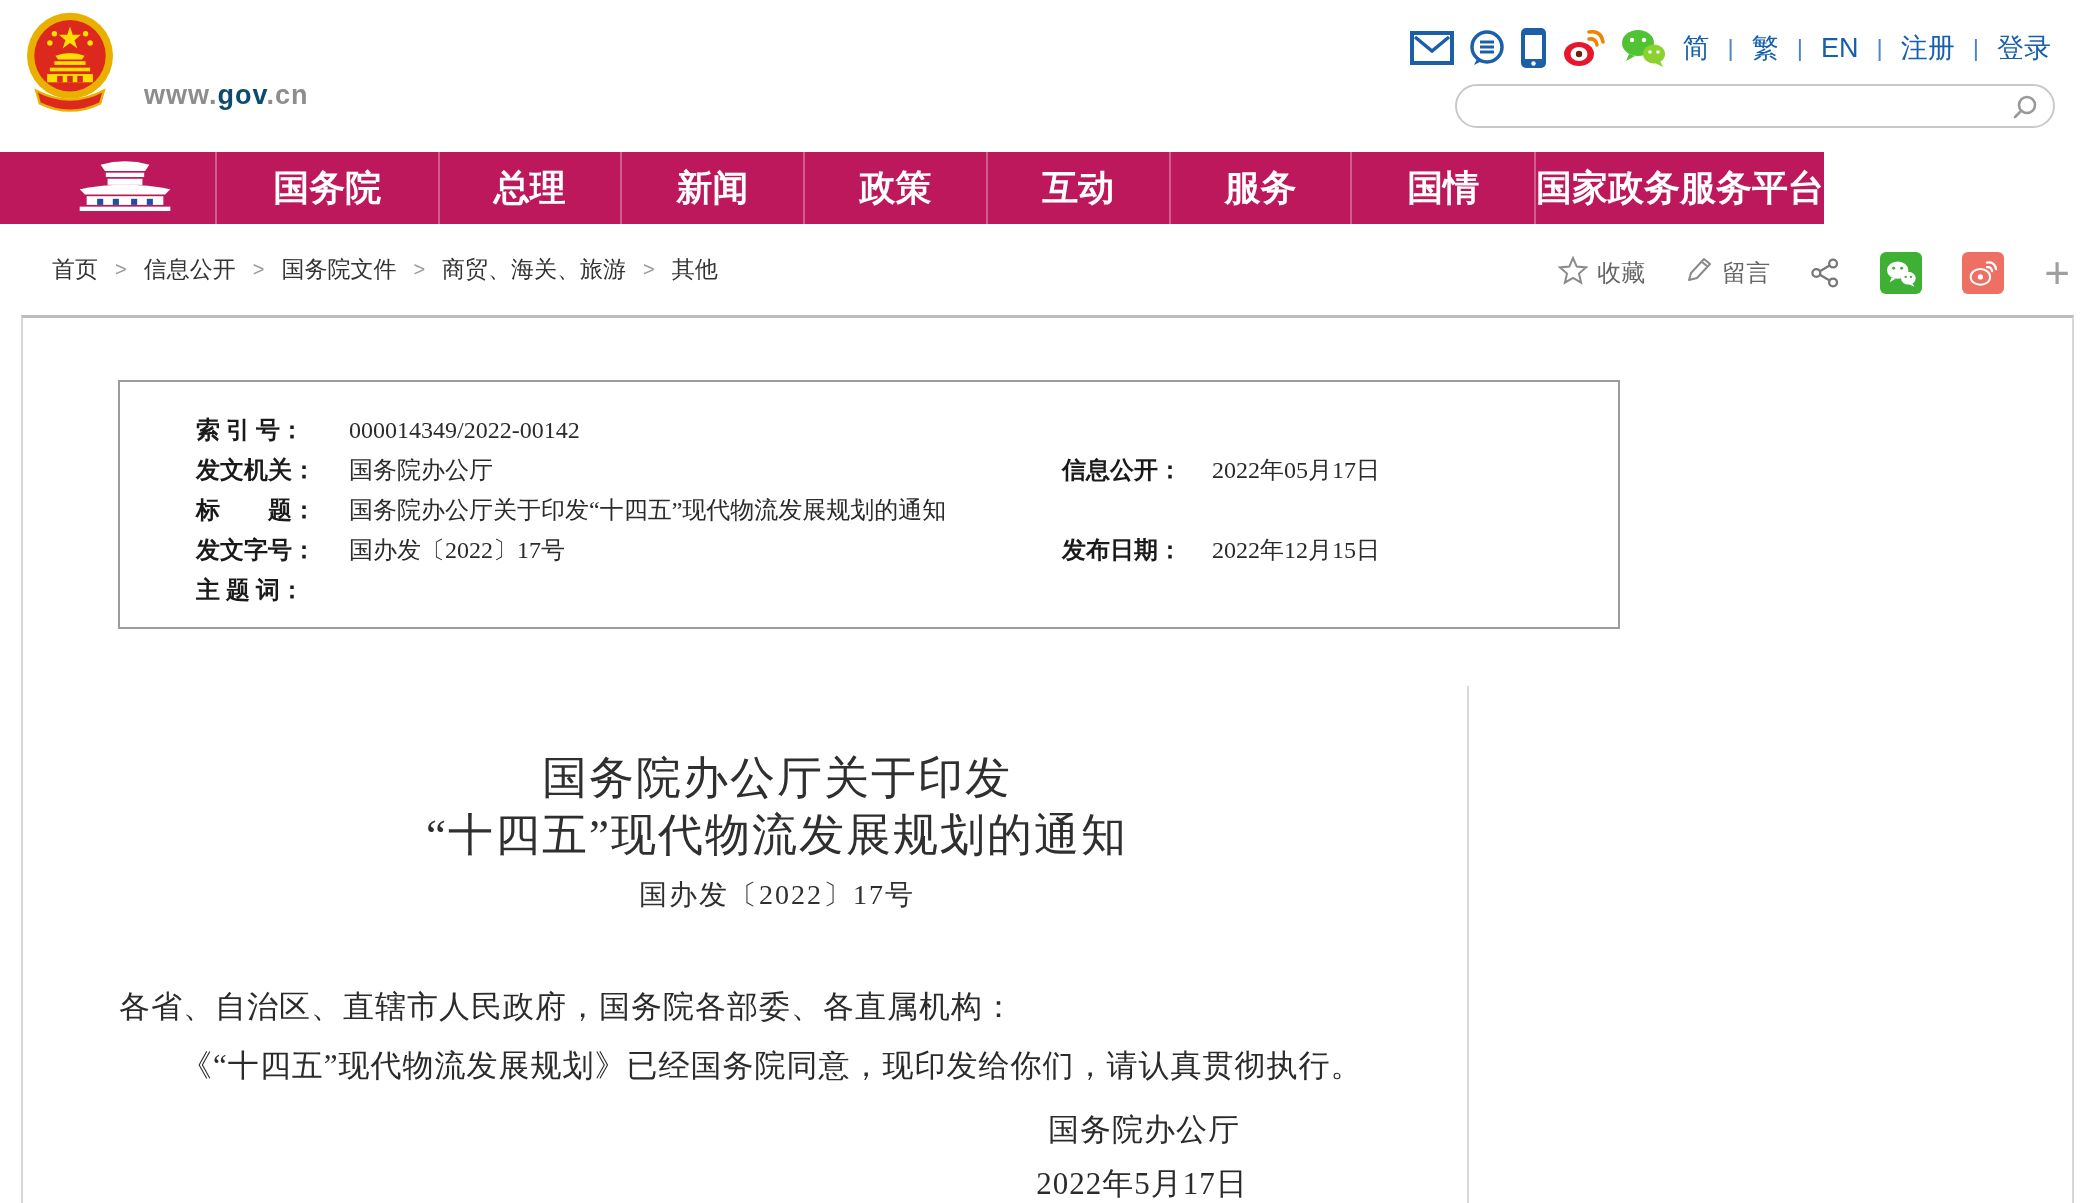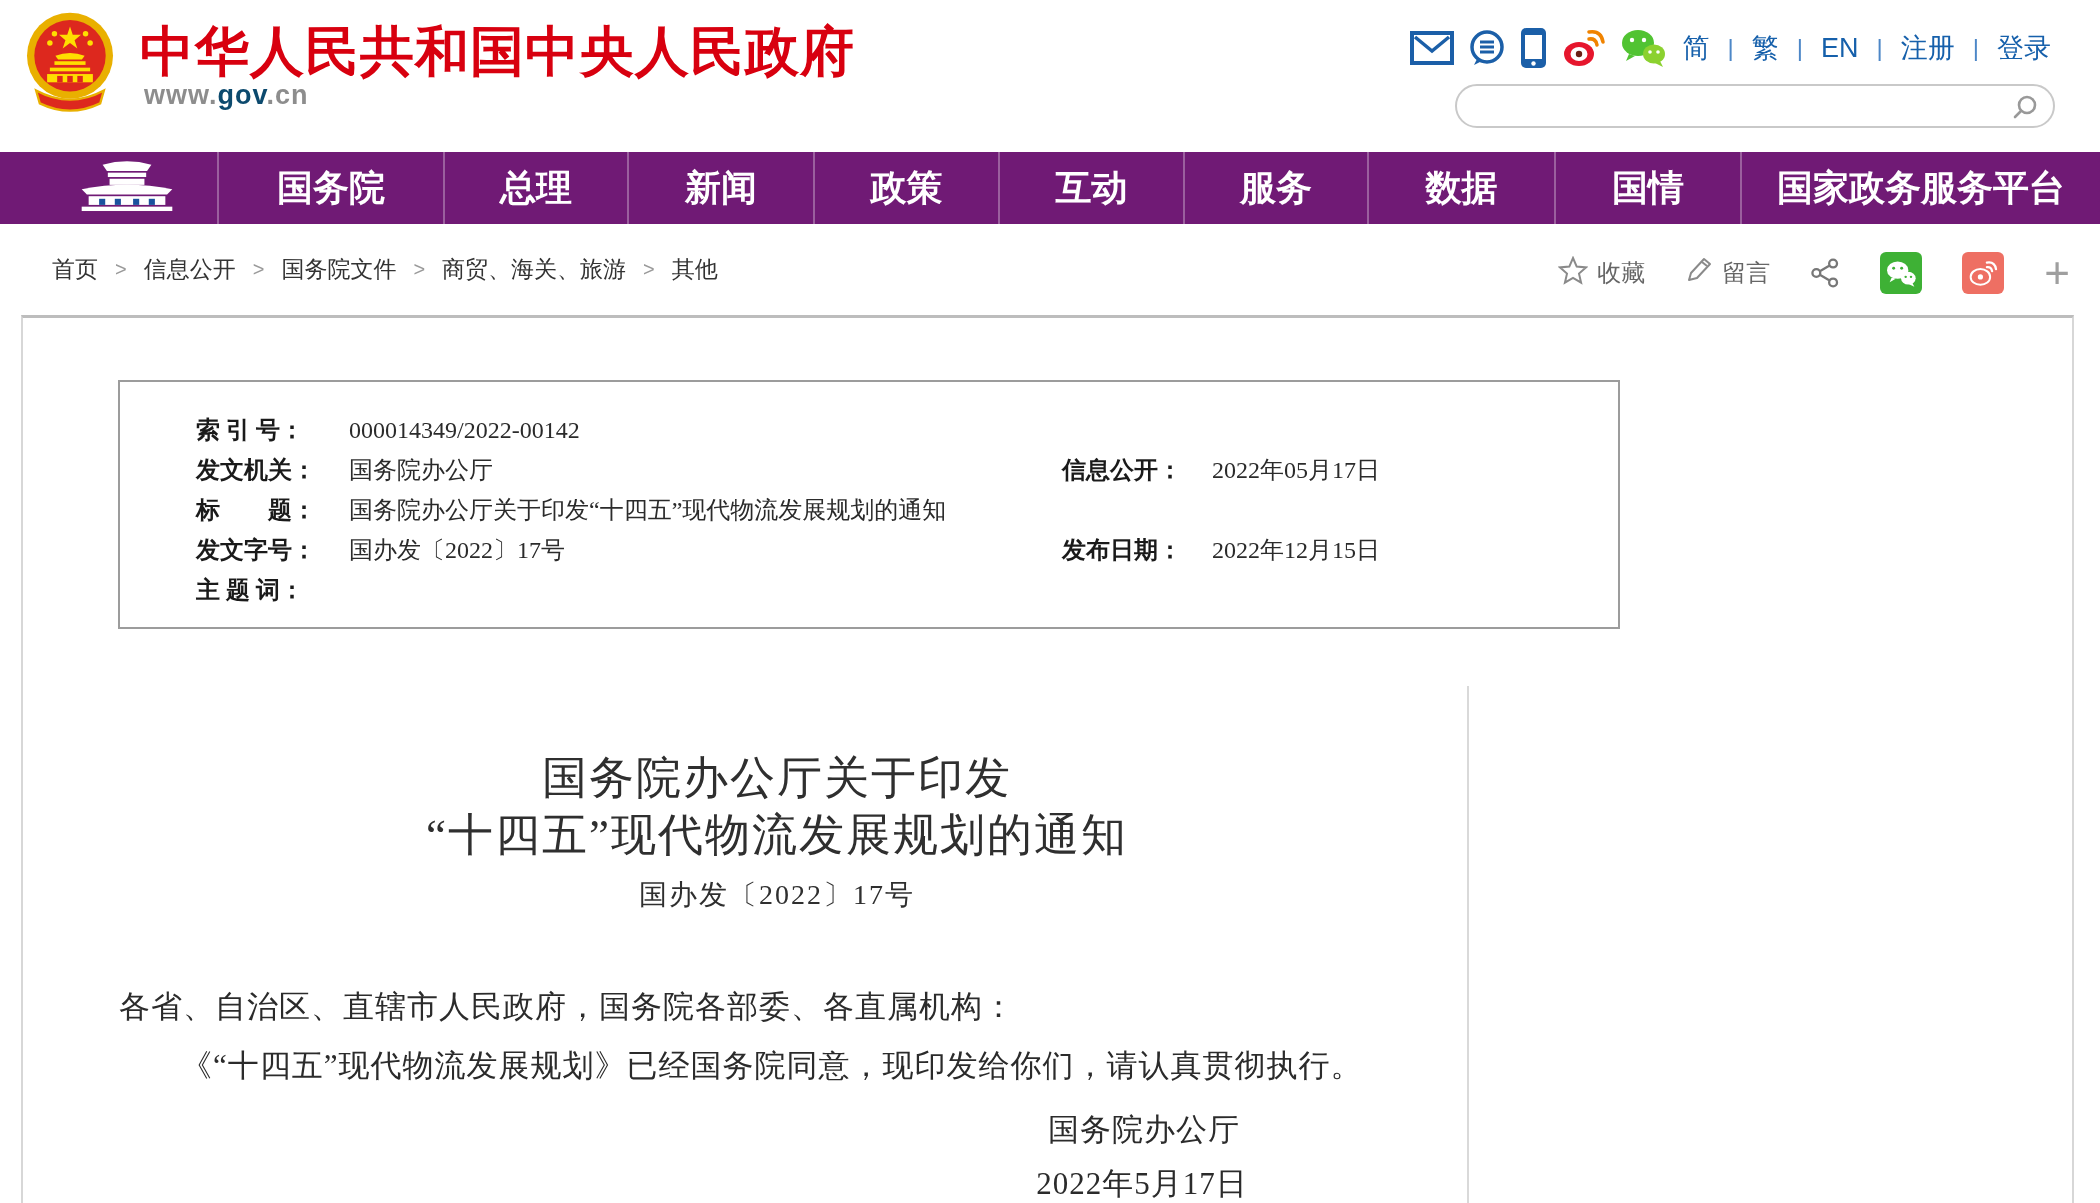--- a/index.html
+++ b/index.html
@@ -22,22 +22,22 @@
   .lang-link { font-size:27px; color:#1660ab; text-decoration:none; cursor:pointer; padding:0 3px; white-space:nowrap; }
   .lang-sep { font-size:24px; color:#4d87c7; padding:0 2px; }
 
   .search-pill { position:absolute; top:84px; right:45px; width:600px; height:44px;
                  border:2px solid #c9c9c9; border-radius:24px; background:#fff; }
   .search-pill input { position:absolute; left:20px; top:2px; width:510px; height:36px;
                        border:none; outline:none; font-size:24px; background:transparent; }
   .search-btn { position:absolute; right:14px; top:8px; cursor:pointer; }
 
   
-  .main-nav { position:absolute; left:0; top:152px; width:2100px; height:72px;
-              background:#701a75; display:flex;padding-left:36px; }
+  .main-nav { position:absolute; left:0; top:152px; width:1824px; height:72px;
+              background:#be185d; display:flex;padding-left:36px; }
   .nav-cell { height:72px; display:flex; align-items:center; justify-content:center;
               color:#fff; font-size:36px; font-weight:bold; cursor:pointer;
               border-left:2px solid rgba(255,255,255,.30); white-space:nowrap; }
   .nav-cell:first-child { border-left:none; }
 
   
   .crumb-row { position:absolute; left:30px; top:250px; width:2040px; height:46px; }
   .breadcrumb { position:absolute; left:0; top:4px; display:flex; align-items:center; gap:17px;
                 font-family:"Liberation Serif","DejaVu Serif",serif; font-size:23px; color:#333;margin-left:22px; }
   .crumb-item { cursor:pointer; white-space:nowrap; }
@@ -92,21 +92,20 @@
       <rect x="33" y="56" width="34" height="4" fill="#ffde00"></rect>
       <rect x="28" y="63" width="44" height="4" fill="#ffde00"></rect>
       <rect x="25" y="70" width="50" height="9" fill="#ffde00"></rect>
       <rect x="36" y="72" width="6" height="7" fill="#dd281e"></rect>
       <rect x="47" y="72" width="6" height="7" fill="#dd281e"></rect>
       <rect x="58" y="72" width="6" height="7" fill="#dd281e"></rect>
       <path d="M13 88 Q50 108 87 88 L83 102 Q50 118 17 102 Z" fill="#dd281e" stroke="#e9b000" stroke-width="2.5"></path>
     </svg>
   </div>
 
-  <div class="site-title">中华人民共和国中央人民政府</div>
 
   <div class="site-url"><span>www.</span><span class="red">gov</span><span>.cn</span></div>
 
   <div class="quick-row">
     <span class="qicon">
       <svg width="44" height="36" viewBox="0 0 44 36">
         <rect x="2" y="3" width="40" height="30" fill="#fff" stroke="#1b5fa8" stroke-width="4"></rect>
         <path d="M5 7 L22 21 L39 7" fill="none" stroke="#1b5fa8" stroke-width="3.5"></path>
       </svg>
     </span>
@@ -185,21 +184,20 @@
         <rect x="18" y="58" width="104" height="5"></rect>
       </svg>
     </span>
   </div>
   <div class="nav-cell" style="width:226px;">国务院</div>
   <div class="nav-cell" style="width:184px;">总理</div>
   <div class="nav-cell" style="width:186px;">新闻</div>
   <div class="nav-cell" style="width:185px;">政策</div>
   <div class="nav-cell" style="width:185px;">互动</div>
   <div class="nav-cell" style="width:184px;">服务</div>
-  <div class="nav-cell" style="width:187px;">数据</div>
   <div class="nav-cell" style="width:186px;">国情</div>
   <div class="nav-cell" style="flex:1;">国家政务服务平台</div>
 </nav>
 
 <div class="crumb-row">
   <div class="breadcrumb">
     <span class="crumb-item">首页</span>
     <span class="crumb-sep">&gt;</span>
     <span class="crumb-item">信息公开</span>
     <span class="crumb-sep">&gt;</span>

